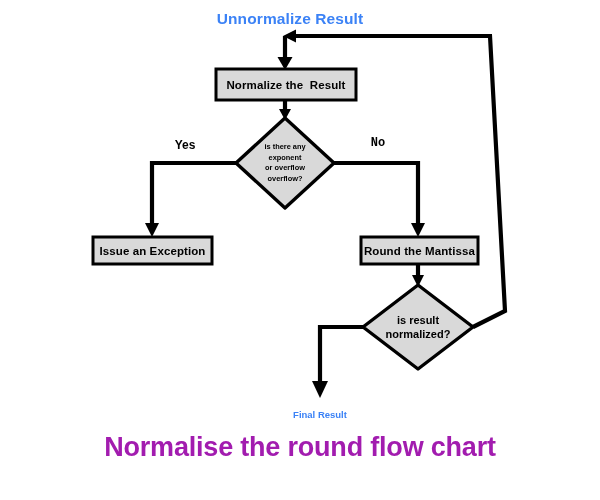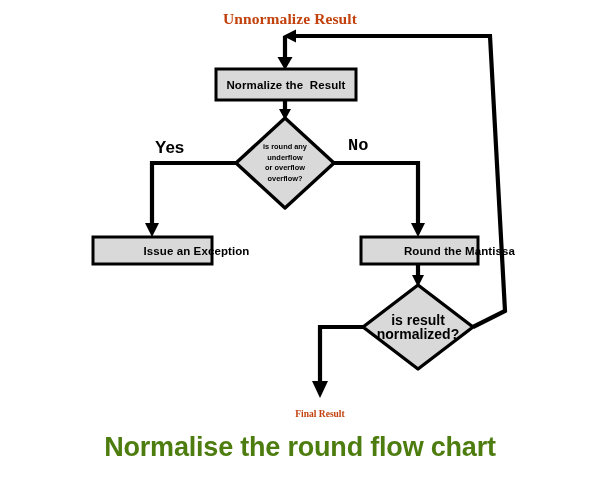--- a/index.html
+++ b/index.html
@@ -42,53 +42,53 @@
     letter-spacing: 0.1px;
     white-space: pre;
   }
   .diamond-label-small {
     font-weight: bold;
     font-size: 7.4px;
     line-height: 10.5px;
   }
   .diamond-label-large {
     font-weight: bold;
-    font-size: 14px;
+    font-size: 11px;
     line-height: 14px;
   }
   .edge-label {
     position: absolute;
     font-weight: bold;
-    font-size: 17px;
+    font-size: 12px;
     color: #000000;
+    text-align: center;
   }
   .plain-label {
     position: absolute;
-    color: #c2410c;
+    color: #3b82f6;
     text-align: center;
-    font-family: Liberation Serif, serif;
   }
   #label-unnormalize {
     font-weight: bold;
     font-size: 15.5px;
     letter-spacing: 0.1px;
   }
   #label-final-result {
     font-weight: bold;
     font-size: 9.5px;
   }
   #chart-title {
     position: absolute;
     left: 0;
     top: 432px;
     width: 600px;
     text-align: center;
     font-size: 27px;
     font-weight: bold;
-    color: #4d7c0f;
+    color: #a21caf;
     letter-spacing: -0.2px;
   }
 </style>
 </head>
 <body>
 
 <div id="flowchart-root">
 
   <svg id="flow-svg" viewBox="0 0 600 500">
     <defs>
@@ -144,33 +144,33 @@
     <rect x="361" y="237" width="117" height="27" fill="#d9d9d9" stroke="#000000" stroke-width="3"></rect>
 
     <path d="M 418 285 L 473 327 L 418 369 L 363 327 Z" fill="#d9d9d9" stroke="#000000" stroke-width="3.4" stroke-linejoin="round"></path>
   </svg>
 
   <div class="plain-label" id="label-unnormalize" style="left:180px; top:10px; width:220px;">Unnormalize Result</div>
 
   <div class="node-text box-label" style="left:216px; top:69px; width:140px; height:31px;">Normalize the  Result</div>
 
   <div class="node-text diamond-label-small" style="left:236px; top:118px; width:98px; height:90px; flex-direction:column;">
-    <span>is round any</span>
-    <span>underflow</span>
+    <span>is there any</span>
+    <span>exponent</span>
     <span>or overflow</span>
     <span>overflow?</span>
   </div>
 
   <div class="edge-label" style="left:155px; top:138px; width:60px;">Yes</div>
 
   <div class="edge-label" style="left:348px; top:136px; width:60px;font-family:Liberation Mono, monospace;">No</div>
 
-  <div class="node-text box-label" style="left:93px; top:237px; width:119px; height:27px;padding-left:44px;">Issue an Exception</div>
+  <div class="node-text box-label" style="left:93px; top:237px; width:119px; height:27px;">Issue an Exception</div>
 
-  <div class="node-text box-label" style="left:361px; top:237px; width:117px; height:27px;padding-left:40px;">Round the Mantissa</div>
+  <div class="node-text box-label" style="left:361px; top:237px; width:117px; height:27px;">Round the Mantissa</div>
 
   <div class="node-text diamond-label-large" style="left:363px; top:285px; width:110px; height:84px; flex-direction:column;">
     <span>is result</span>
     <span>normalized?</span>
   </div>
 
   <div class="plain-label" id="label-final-result" style="left:270px; top:409px; width:100px;">Final Result</div>
 
   <div id="chart-title">Normalise the round flow chart</div>
 

